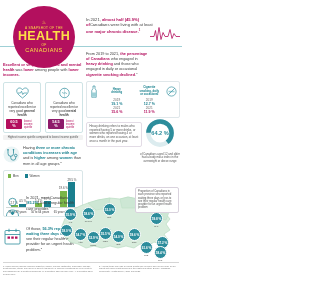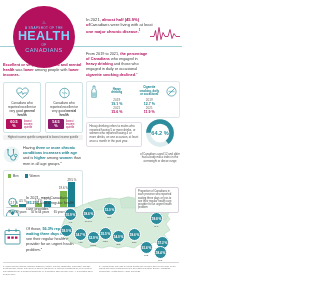--- a/index.html
+++ b/index.html
@@ -11,21 +11,21 @@
   }
   .page { position: relative; width: 182px; height: 300px; background: #fff; }
 
   
   .header { position: relative; height: 68px; }
   .hdr-rule { position: absolute; left: 0; top: 46px; width: 182px; height: 0.8px; background: #9fd0d6; }
   .logo-circle {
     position: absolute; left: 13px; top: 6px; width: 62px; height: 62px;
     border-radius: 50%; background: #b3105e;
     display: flex; flex-direction: column; align-items: center; justify-content: center;
-    color: #7dd3fc; text-align: center; z-index: 3;
+    color: #fde047; text-align: center; z-index: 3;
   }
   .logo-mark { font-size: 5px; line-height: 5px; opacity: .85; margin-bottom: 1px; }
   .logo-kicker { font-size: 3.1px; letter-spacing: .35px; line-height: 4px; opacity: .95; }
   .logo-health { font-size: 12.5px; font-weight: bold; letter-spacing: .4px; line-height: 13px; }
   .logo-of { font-size: 3.2px; letter-spacing: .3px; line-height: 4px; }
   .logo-canadians { font-size: 5.6px; letter-spacing: .55px; line-height: 7px; }
 
   .hdr-lead {
     position: absolute; left: 86px; top: 17px; width: 68px;
     font-size: 4.1px; line-height: 5.4px; color: #b3105e; font-weight: bold;

